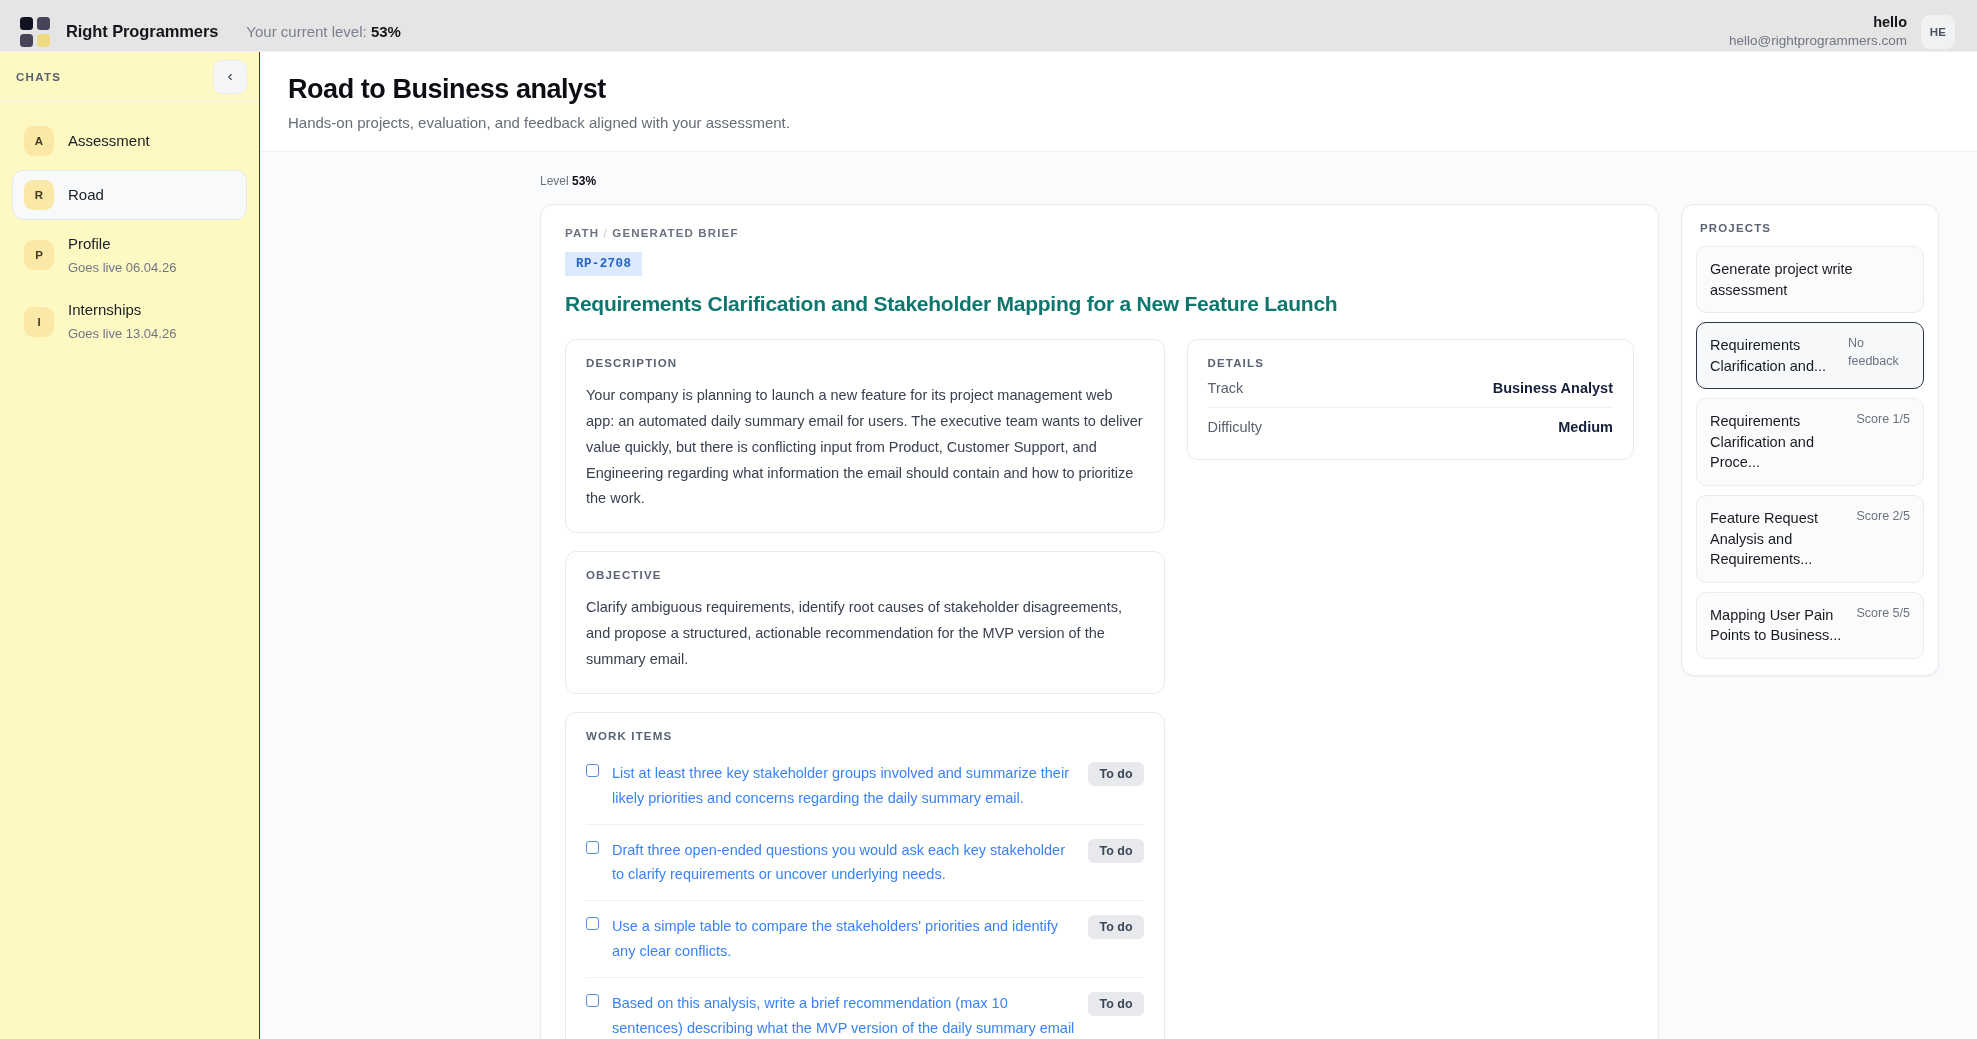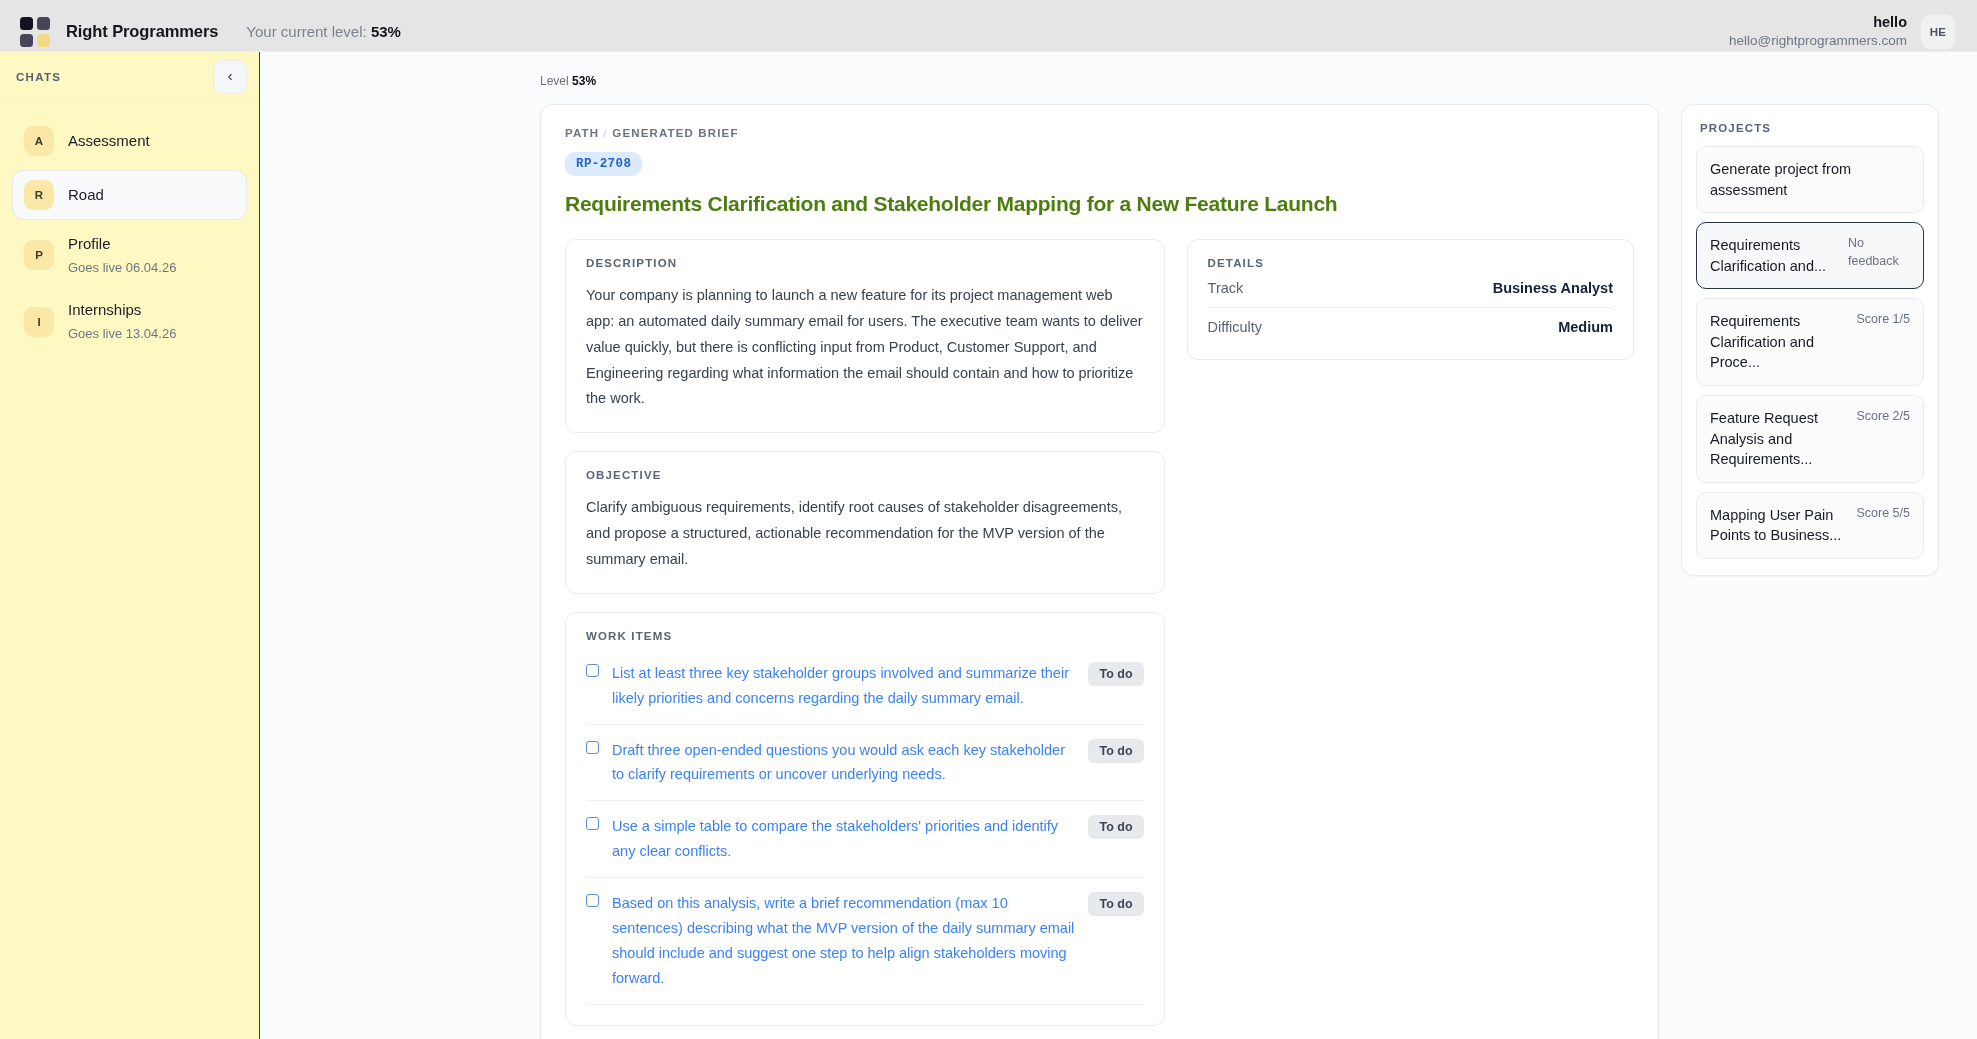--- a/index.html
+++ b/index.html
@@ -198,27 +198,27 @@
   .id-badge {
     display: inline-block;
     margin-top: 13px;
     background: #dbeafe;
     color: #2563c4;
     font-family: "Liberation Mono", monospace;
     font-size: 12.5px;
     font-weight: bold;
     letter-spacing: 0.4px;
     padding: 5px 11px;
-    border-radius: 10px;
+    border-radius: 0;
   }
   .brief-title {
     margin-top: 15px;
     font-size: 21px;
     font-weight: bold;
-    color: #4d7c0f;
+    color: #0f766e;
     letter-spacing: -0.25px;
     line-height: 1.25;
   }
 
   .brief-grid {
     margin-top: 22px;
     display: flex;
     gap: 22px;
     align-items: flex-start;
   }
@@ -410,20 +410,24 @@
           <div class="chat-name">Internships</div>
           <div class="chat-sub">Goes live 13.04.26</div>
         </div>
       </div>
 
     </div>
   </div>
 
   <div class="main">
 
+    <div class="page-head">
+      <div class="page-title">Road to Business analyst</div>
+      <div class="page-sub">Hands-on projects, evaluation, and feedback aligned with your assessment.</div>
+    </div>
 
     <div class="content-scroll">
 
       <div class="level-row">
         <span>Level</span>
         <b>53%</b>
       </div>
 
       <div class="columns">
 
@@ -502,21 +506,21 @@
             </div>
 
           </div>
         </div>
 
         <div class="projects-card">
           <div class="projects-label">PROJECTS</div>
           <div class="proj-list">
 
             <div class="proj">
-              <div class="proj-name">Generate project from assessment</div>
+              <div class="proj-name">Generate project write assessment</div>
               <div class="proj-meta"></div>
             </div>
 
             <div class="proj selected">
               <div class="proj-name">Requirements Clarification and...</div>
               <div class="proj-meta">No feedback</div>
             </div>
 
             <div class="proj">
               <div class="proj-name">Requirements Clarification and Proce...</div>

